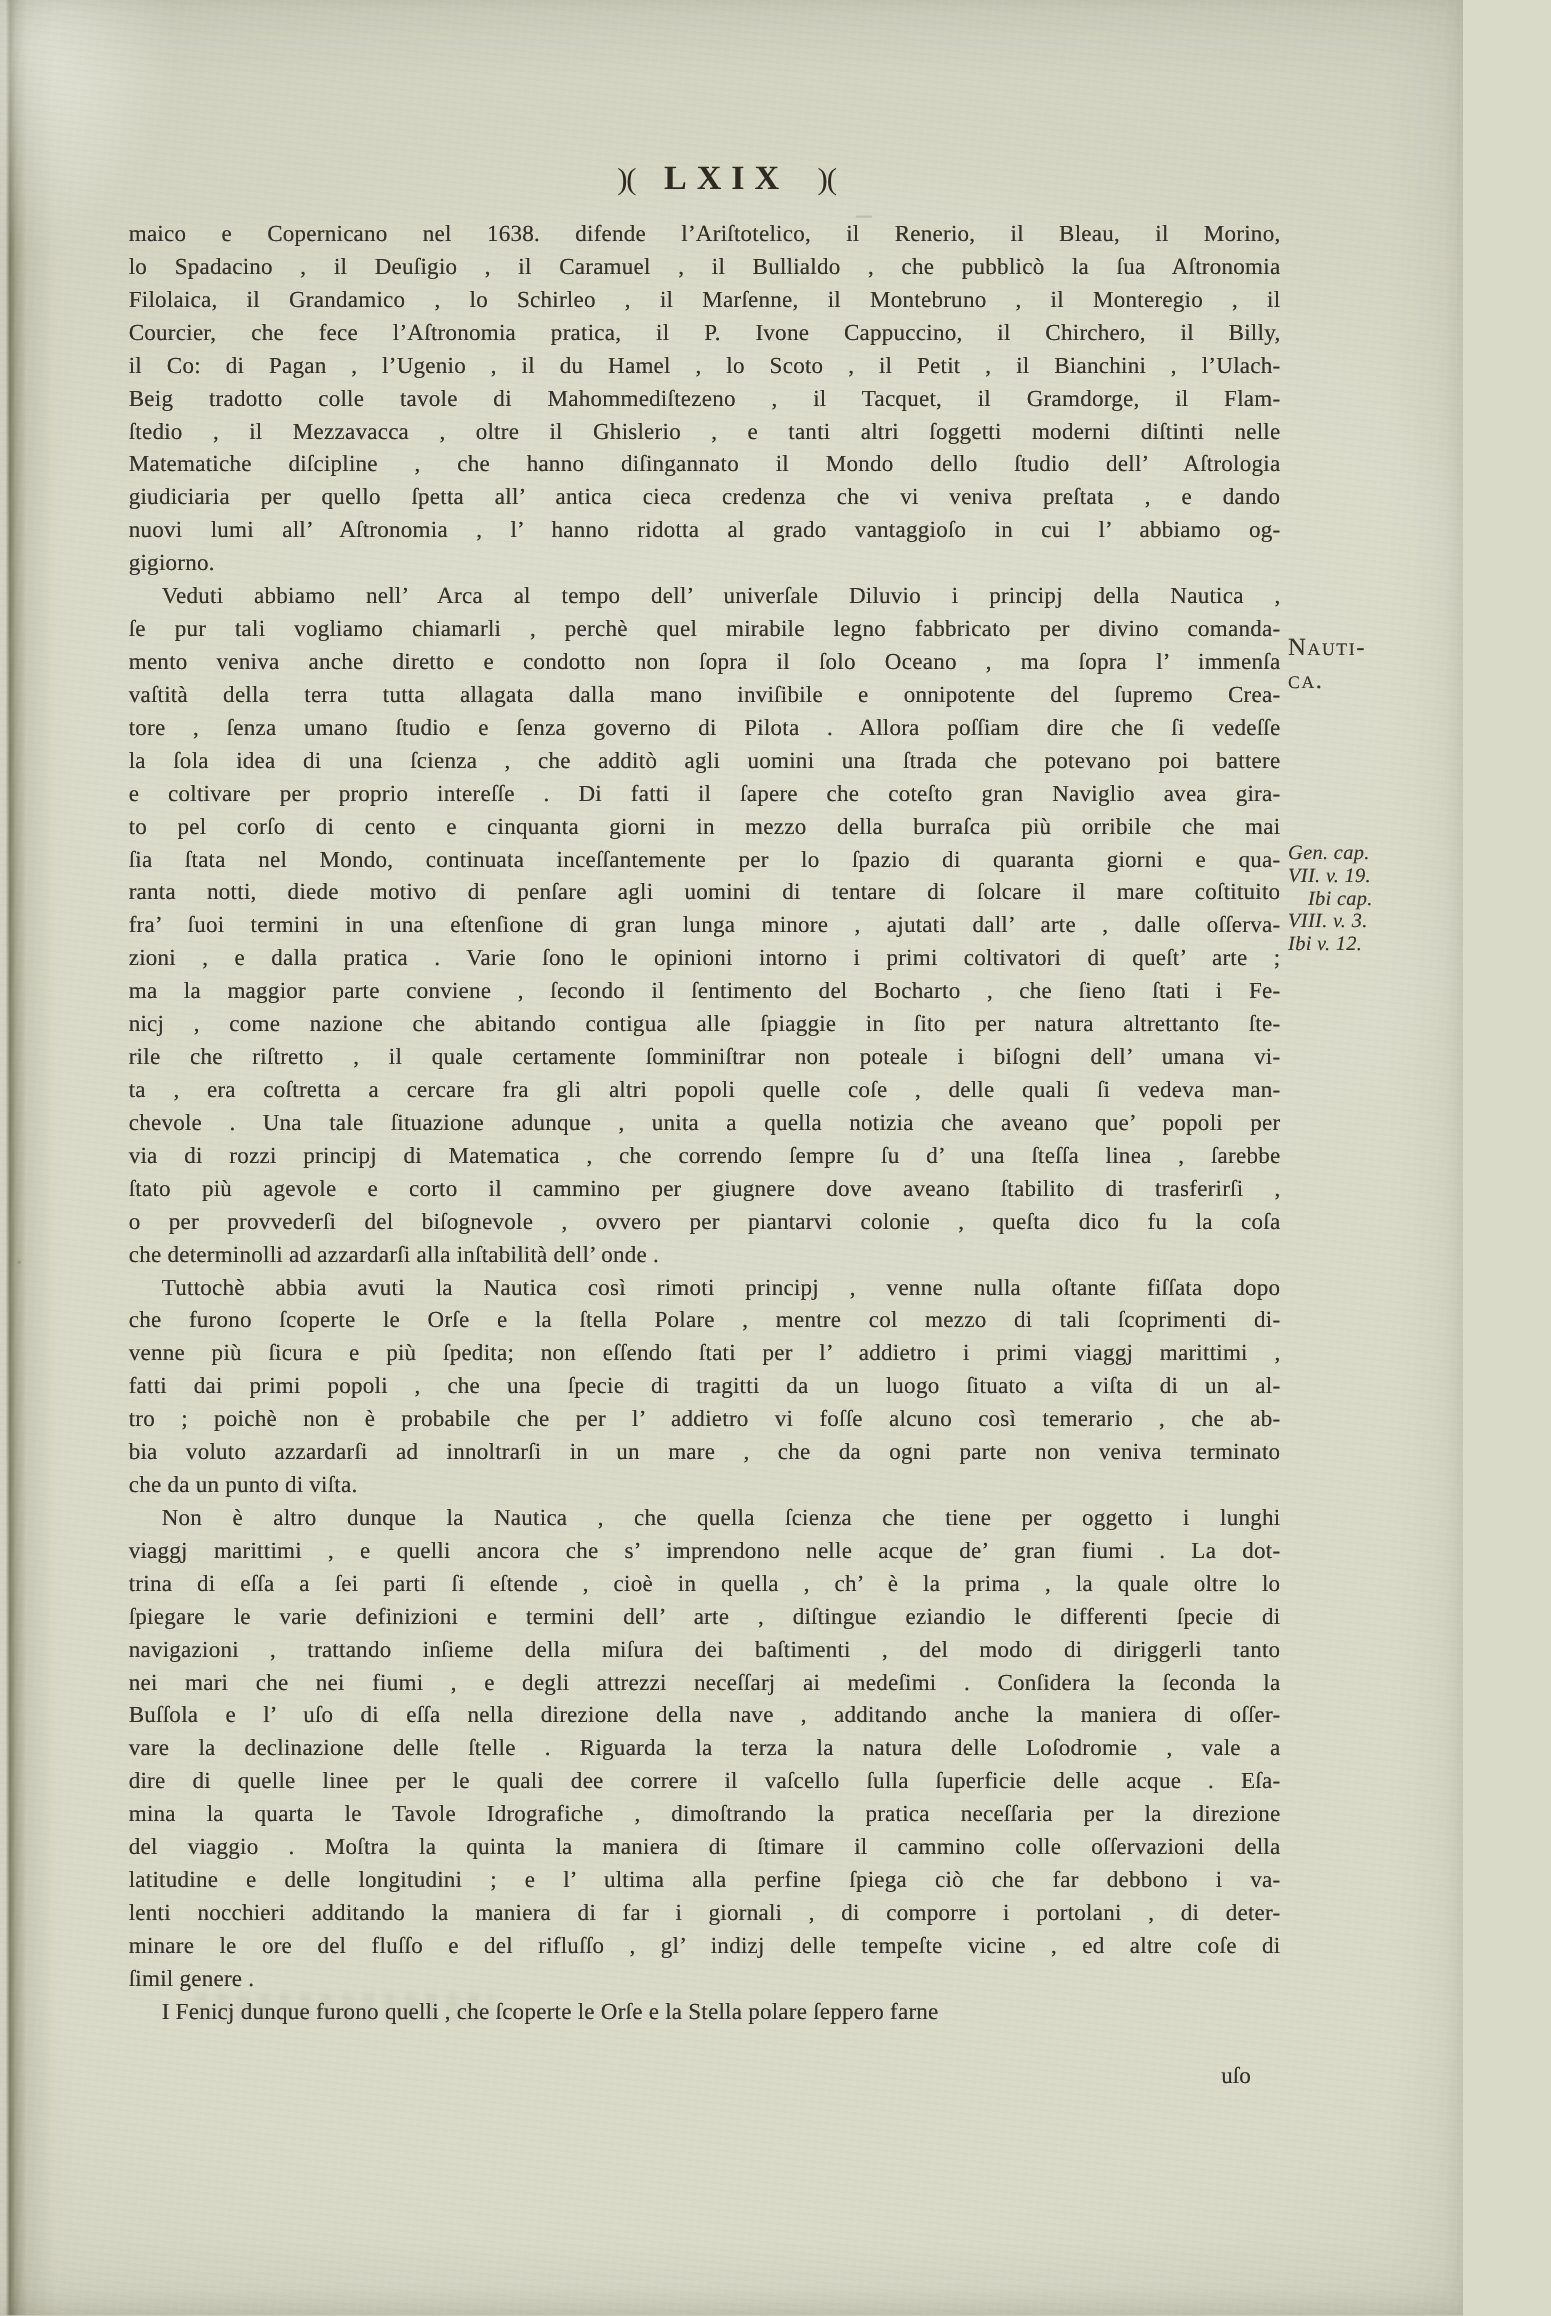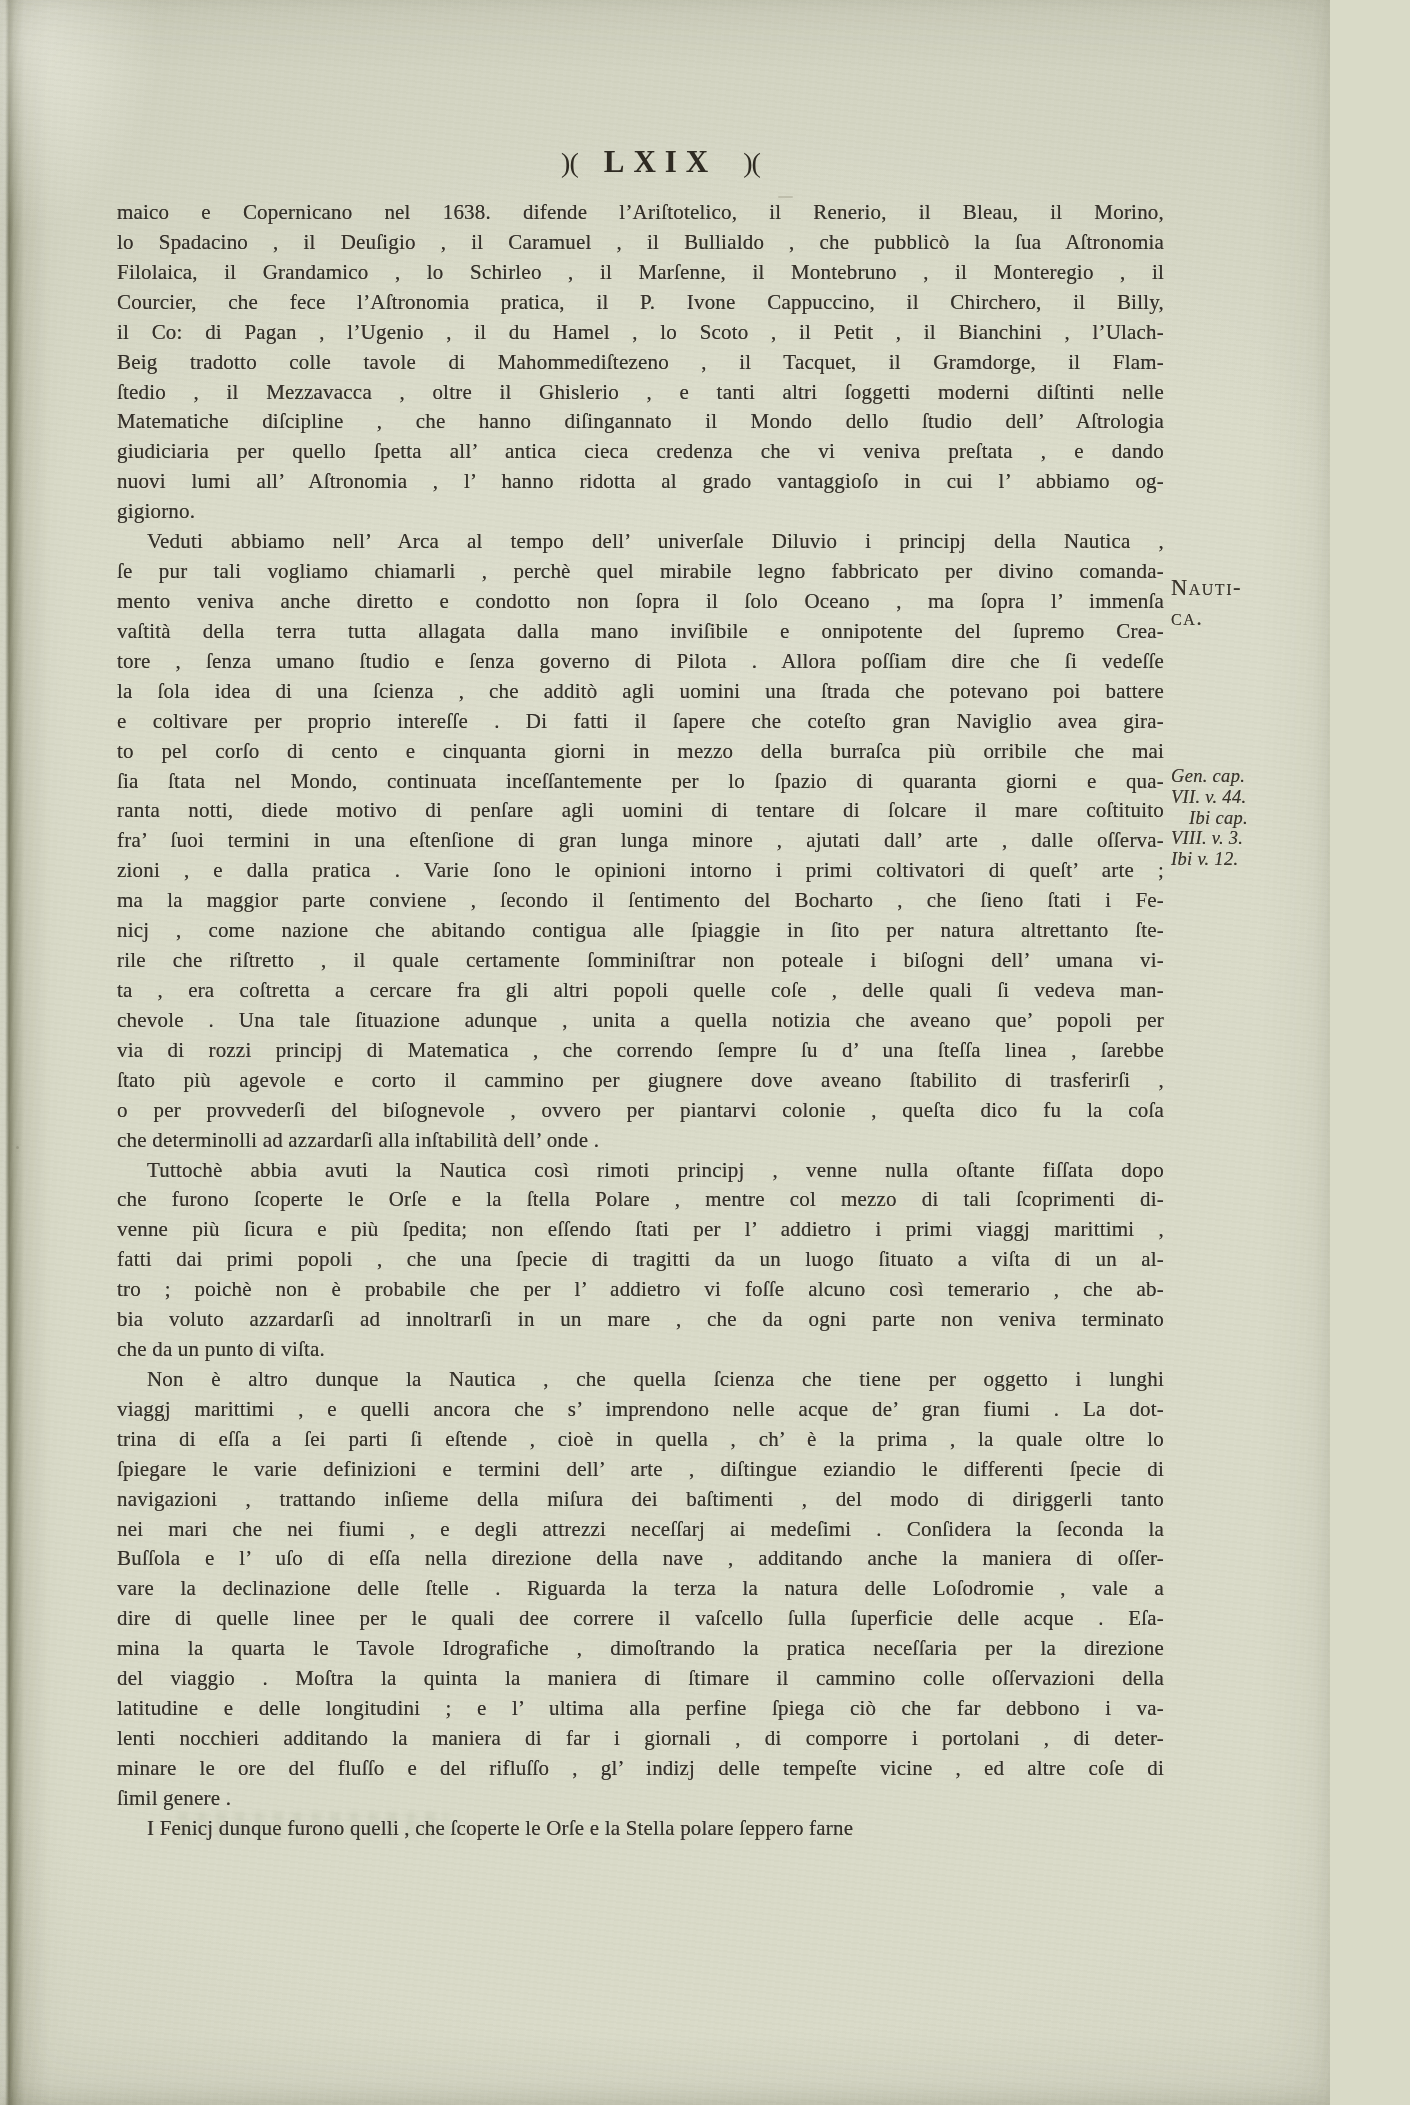--- a/index.html
+++ b/index.html
@@ -153,26 +153,27 @@
       </div>
     </main>
 
   <aside class="margin-notes" id="margin-notes">
       <div class="note-group small-caps" style="top: 573px;">
         <div class="note">Nauti-</div>
         <div class="note">ca.</div>
       </div>
       <div class="note-group italic" style="top: 766.48px;">
         <div class="note">Gen. cap.</div>
-        <div class="note">VII. v. 44.</div>
+        <div class="note">VII. v. 19.</div>
         <div class="note ind">Ibi cap.</div>
         <div class="note">VIII. v. 3.</div>
         <div class="note">Ibi v. 12.</div>
       </div>
     </aside>
 
+  <div class="catchword">uſo</div>
 
   <div class="speck slash-tr"></div>
   <div class="speck dash-head"></div>
   <div class="speck dash-redge"></div>
   <div class="speck slash-br"></div>
   <div class="speck dot-l"></div>
 </div>
 
 </body></html>

